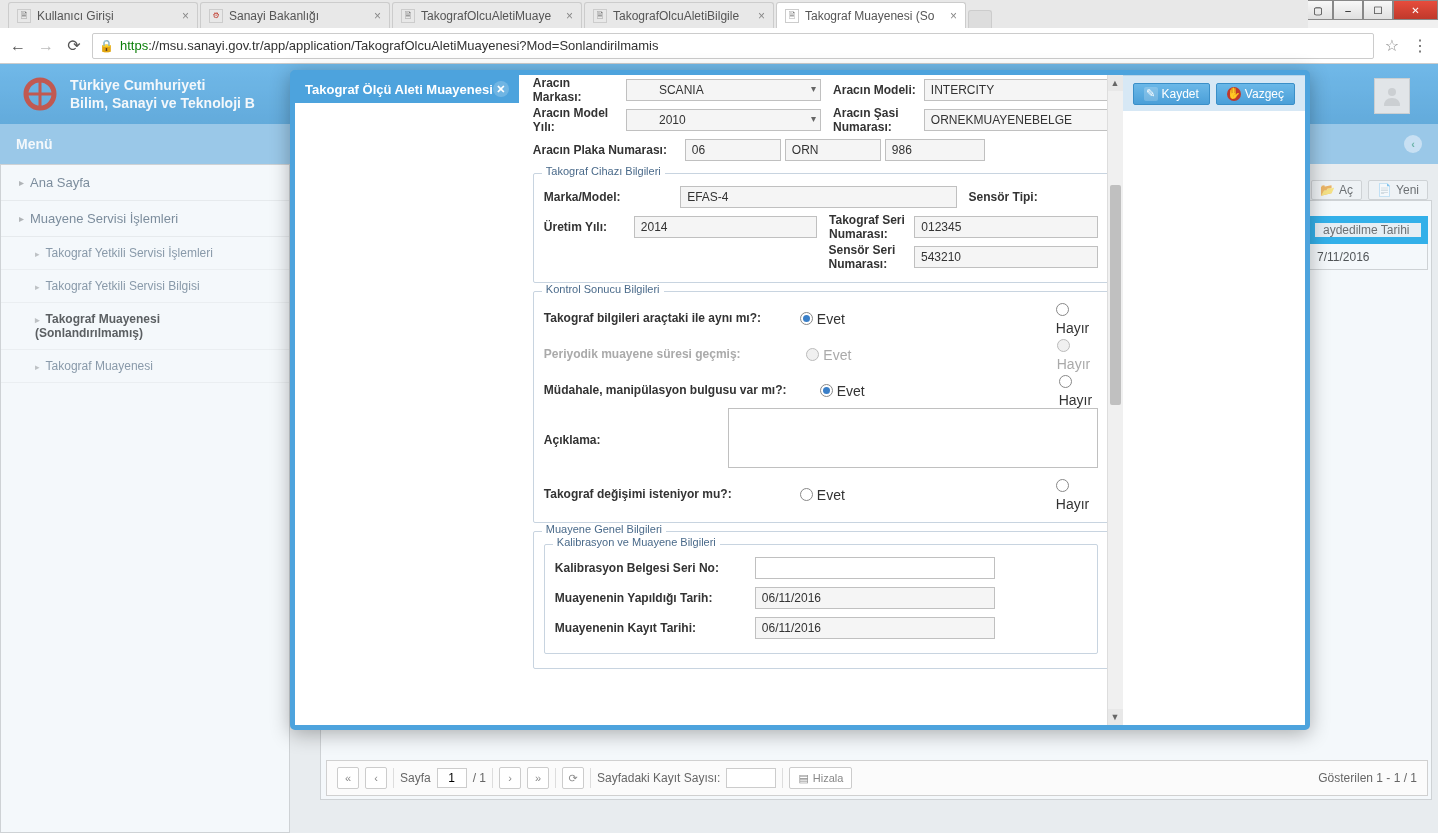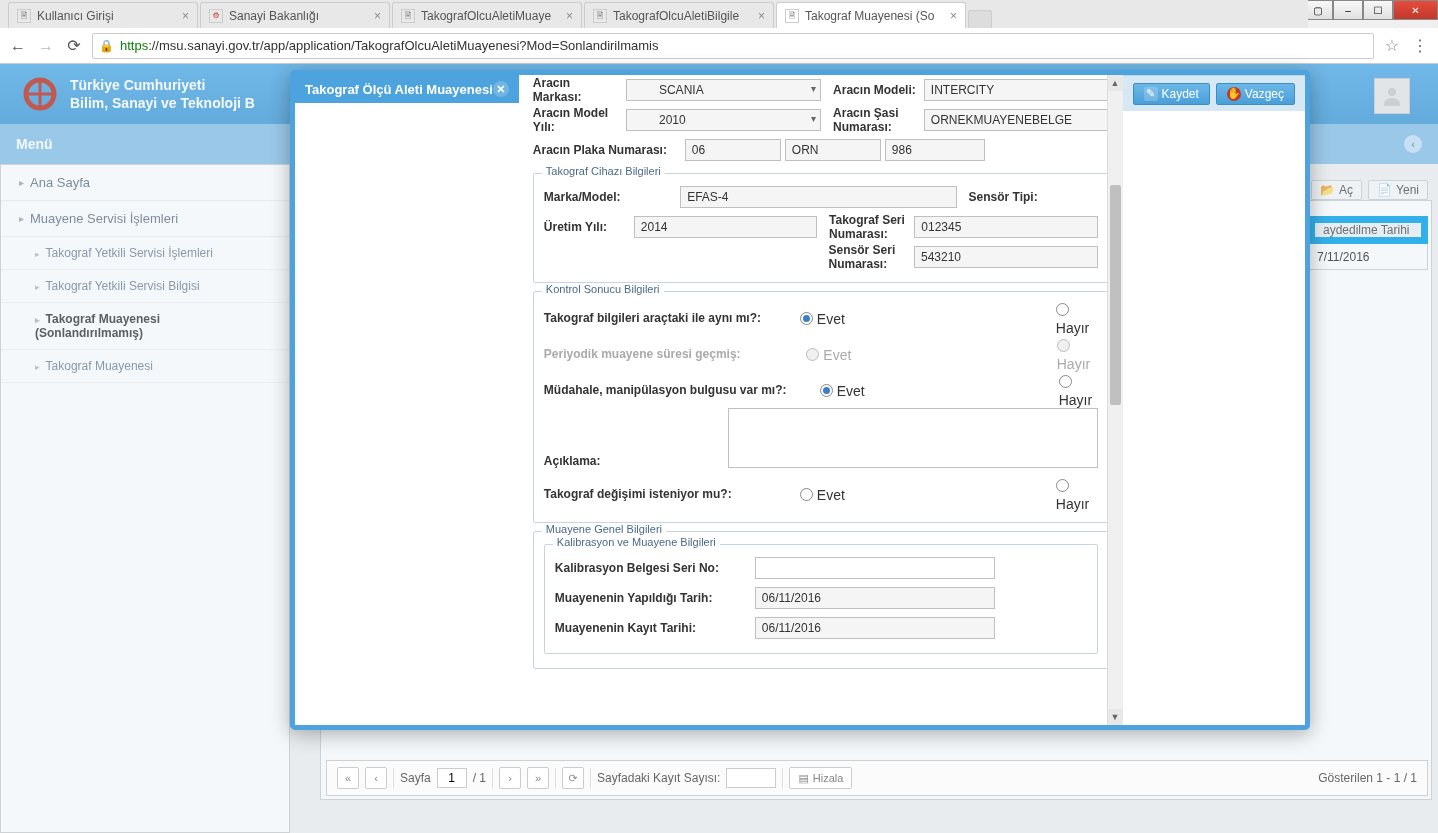--- a/index.html
+++ b/index.html
@@ -289,21 +289,21 @@
       <div class="frow">
         <div class="qlabel disabled" style="width:325px">Periyodik muayene süresi geçmiş:</div>
         <div style="width:310px"><span class="radio disabled"></span><span class="rlabel disabled">Evet</span></div>
         <div><span class="radio disabled"></span><span class="rlabel disabled">Hayır</span></div>
       </div>
       <div class="frow">
         <div class="qlabel" style="width:358px">Müdahale, manipülasyon bulgusu var mı?:</div>
         <div style="width:310px"><span class="radio checked"></span><span class="rlabel">Evet</span></div>
         <div><span class="radio"></span><span class="rlabel">Hayır</span></div>
       </div>
-      <div class="frow" style="align-items:flex-end">
+      <div class="frow" style="align-items:center">
         <div class="qlabel" style="width:310px;padding-top:4px">Açıklama:</div>
         <div class="textarea" style="width:620px"></div>
       </div>
       <div class="frow" style="margin-top:8px">
         <div class="qlabel" style="width:310px">Takograf değişimi isteniyor mu?:</div>
         <div style="width:310px"><span class="radio"></span><span class="rlabel">Evet</span></div>
         <div><span class="radio"></span><span class="rlabel">Hayır</span></div>
       </div>
     </div>
 

